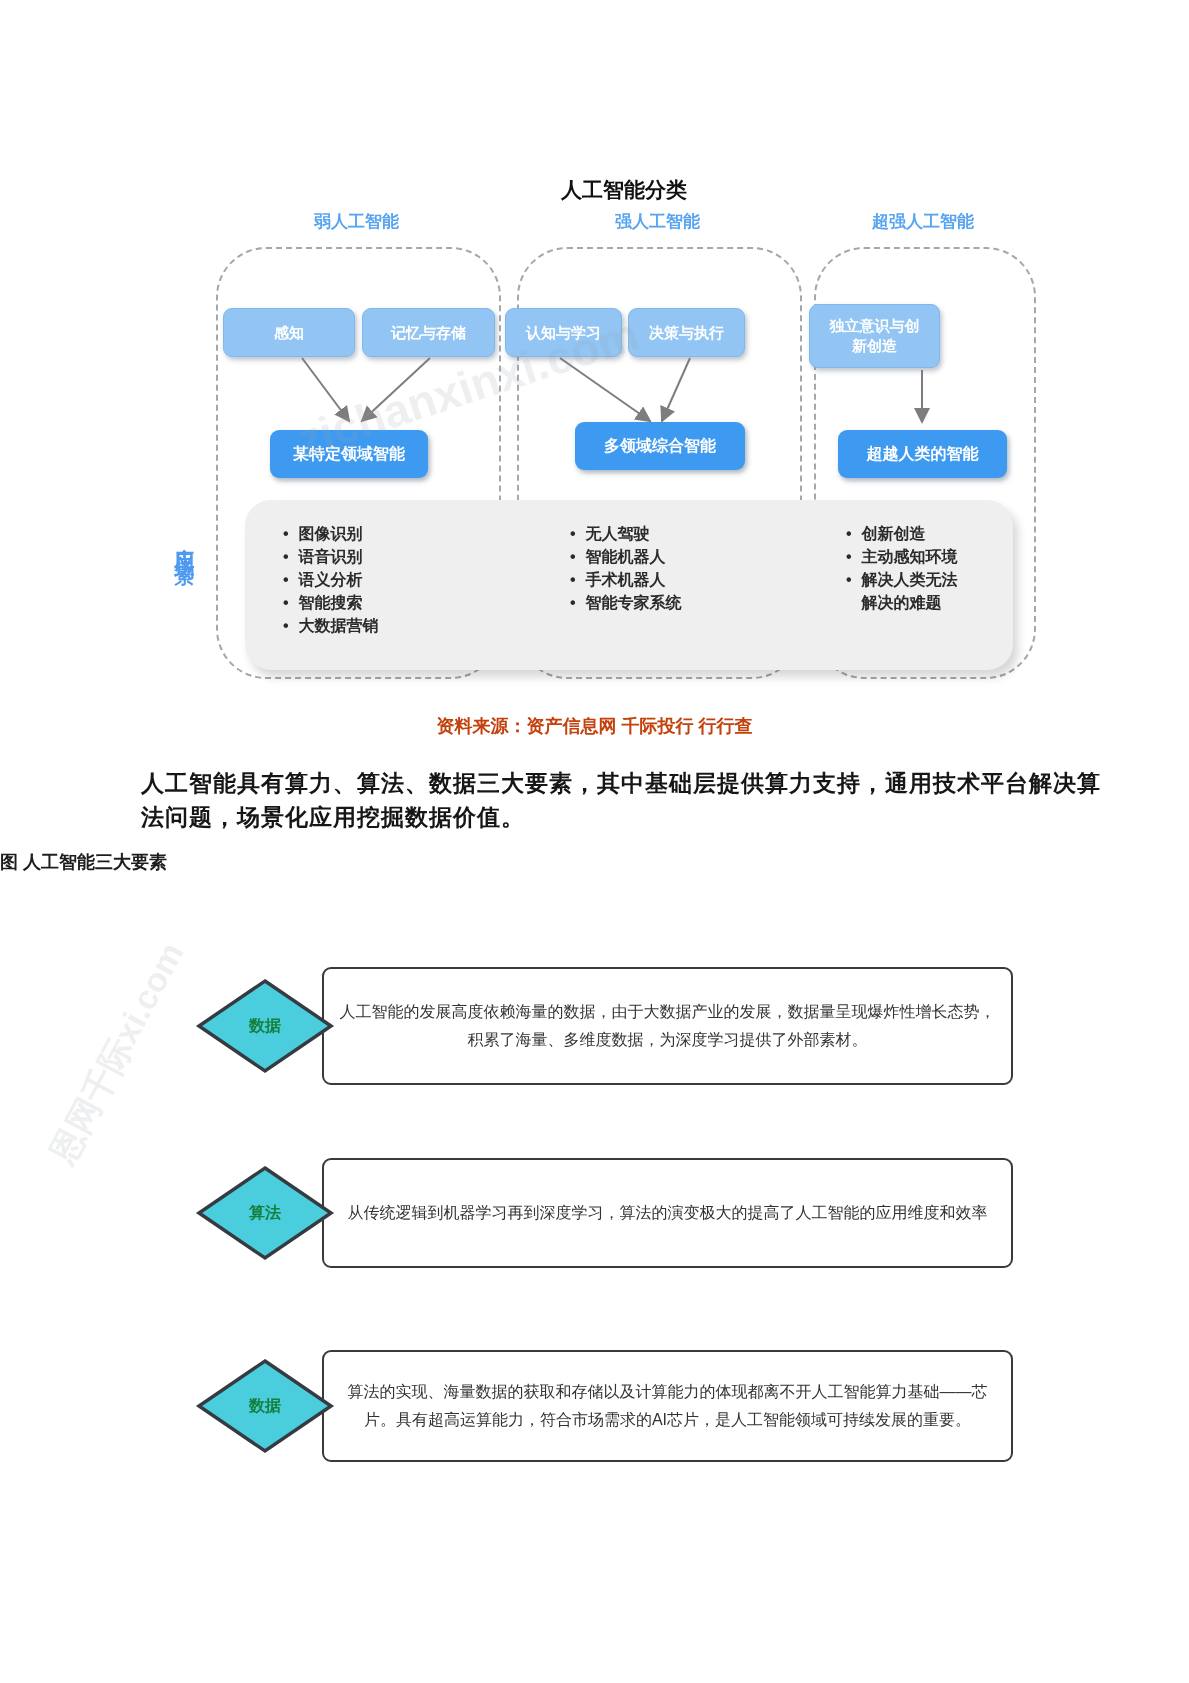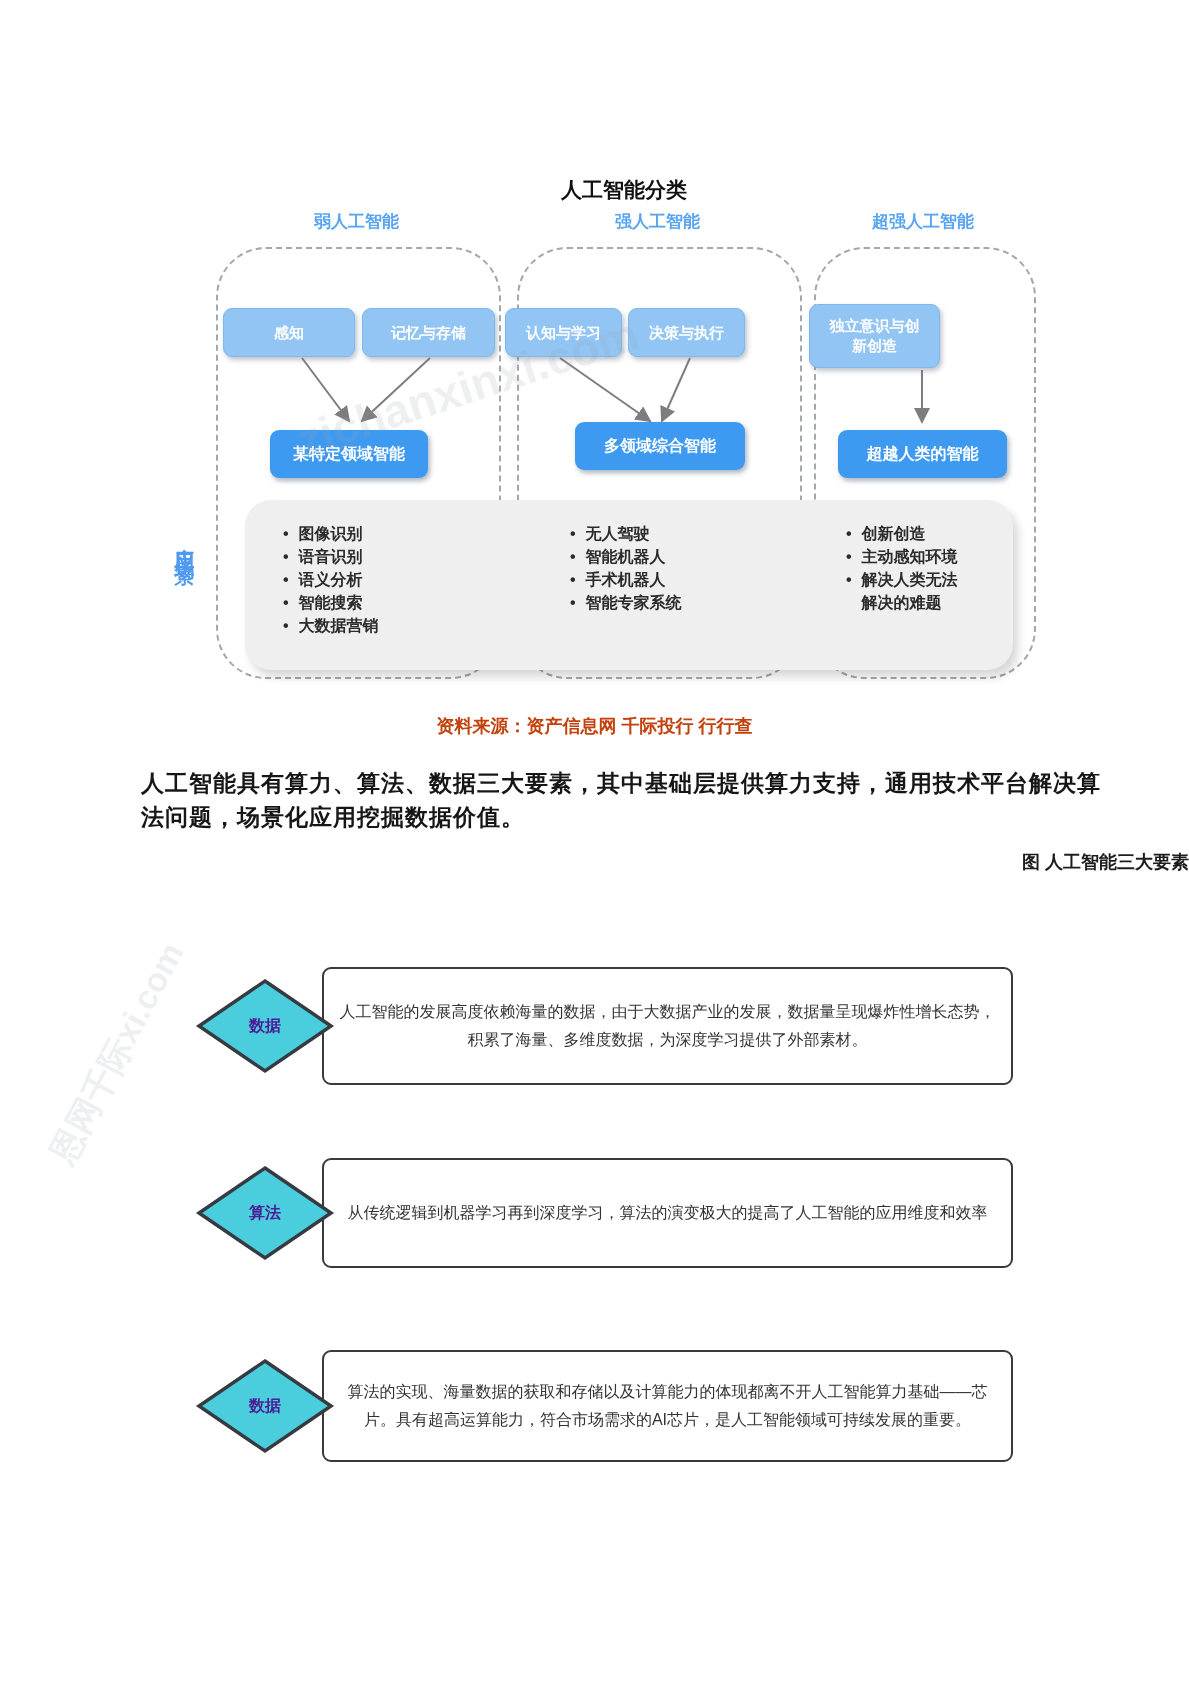--- a/index.html
+++ b/index.html
@@ -31,31 +31,31 @@
           color:var(--text_dark);}
   .dot{flex:0 0 auto;}
   .source-line{left:0;top:714px;width:1189px;text-align:center;font-size:18px;
                font-weight:600;color:#c2410c;}
 
   
   .body-par{left:113px;top:766px;width:966px;font-size:23px;font-weight:700;
             letter-spacing:1px;line-height:34px;color:#161616;margin-left:28px;}
 
   
-  .f2-title{left:0;top:850px;width:1189px;text-align:right;font-size:18px;
+  .f2-title{left:0;top:850px;width:1189px;text-align:left;font-size:18px;
             font-weight:600;color:#1d1d1d;}
   .f2-box{left:322px;width:691px;border:2.5px solid var(--f2_border);border-radius:9px;
           background:#fff;display:flex;align-items:center;justify-content:center;
           text-align:center;font-size:16px;font-weight:500;line-height:28px;
           color:#333;padding:0 12px;box-sizing:border-box;z-index:2;}
   .diamond-wrap{left:195px;width:140px;height:98px;z-index:3;}
   .diamond-wrap svg{display:block;}
   .diamond-label{position:absolute;left:0;top:0;width:140px;height:98px;display:flex;
                  align-items:center;justify-content:center;font-size:16px;
-                 font-weight:600;color:#4c1d95;}
+                 font-weight:600;color:#15803d;}
 
   
   .wm{color:var(--watermark_gray);opacity:.16;font-weight:700;z-index:4;
       pointer-events:none;white-space:nowrap;}
   .wm1{left:290px;top:360px;font-size:46px;transform:rotate(-18deg);}
   .wm2{left:40px;top:1150px;font-size:34px;transform:rotate(-62deg);transform-origin:left top;}
 </style>
 </head>
 <body>
 

